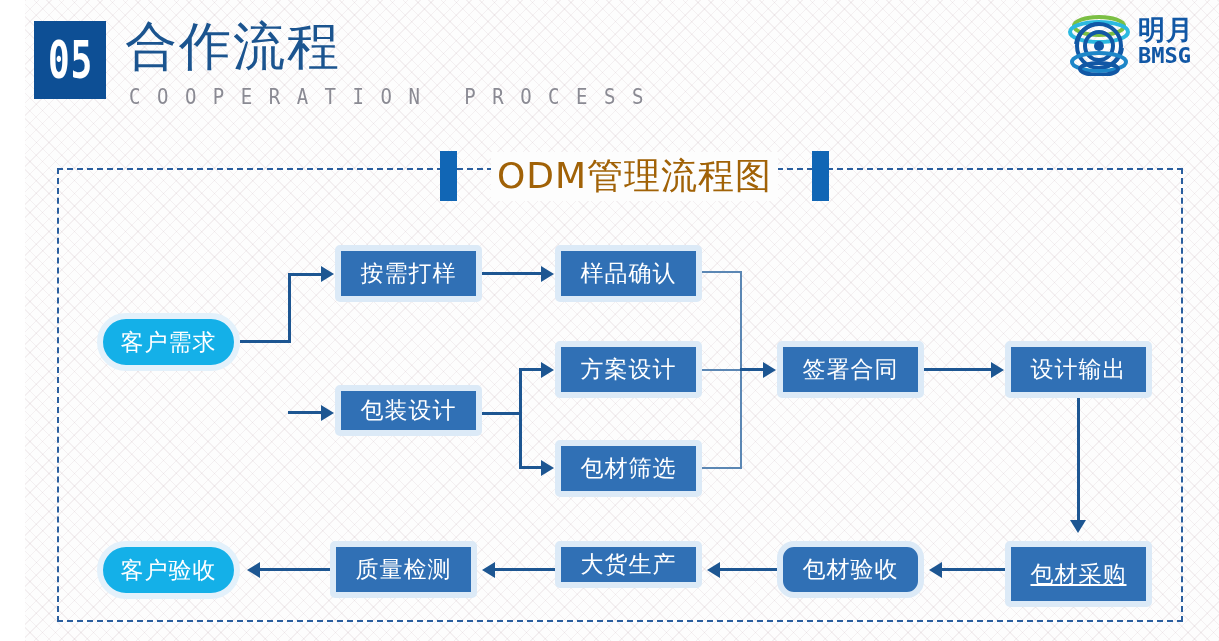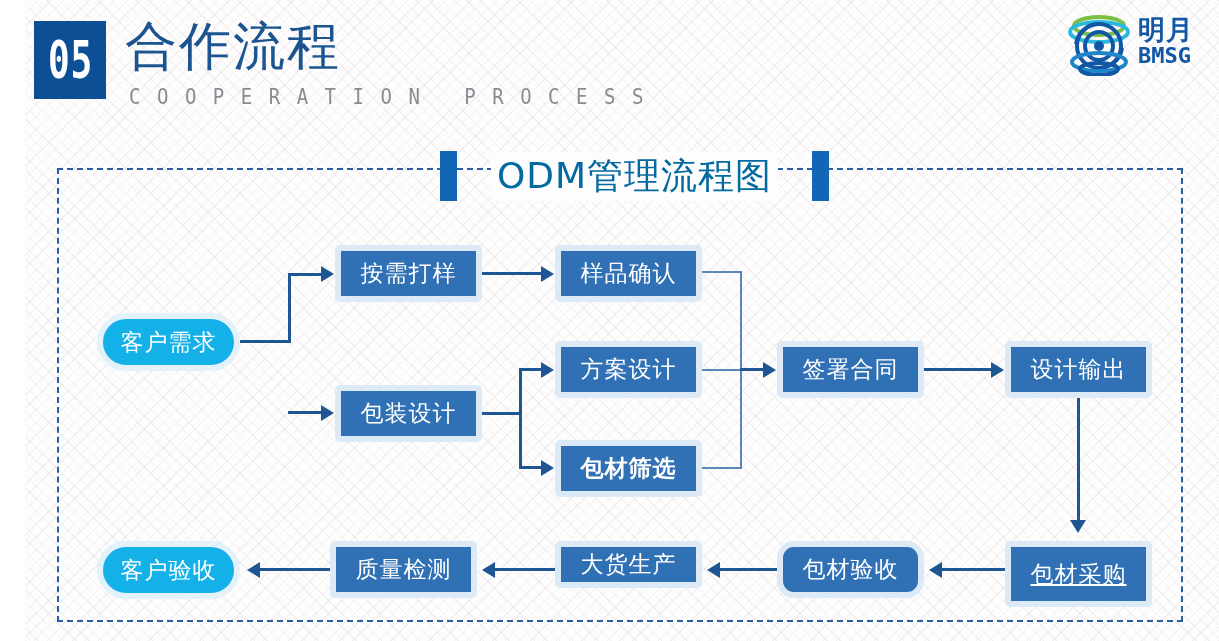--- a/index.html
+++ b/index.html
@@ -68,21 +68,21 @@
 
   
   #sec-title{
     position:absolute;left:0;right:0;top:149px;height:54px;
     display:flex;align-items:center;justify-content:center;gap:34px;
     pointer-events:none;
   }
   .tbar{width:17px;height:50px;background:#1166b5;}
   #sec-title-text{
     font-family:"DejaVu Sans","Liberation Sans",sans-serif;
-    font-size:36px;color:#0369a1;white-space:nowrap;letter-spacing:1px;
+    font-size:36px;color:#a16207;white-space:nowrap;letter-spacing:1px;
     background:#fdfdfd;padding:0 6px;
   }
   #sec-title .tbar{background:#1166b5;}
 
   
   .node{
     position:absolute;
     display:flex;align-items:center;justify-content:center;
     color:#ffffff;
     font-family:"DejaVu Sans","Liberation Sans",sans-serif;
@@ -198,27 +198,27 @@
   <div id="nodes">
       <div class="node pill" style="left: 72px; top: 313px; width: 143px; height: 58px;">
         <span>客户需求</span>
       </div>
       <div class="node rect" style="left: 310px; top: 245px; width: 147px; height: 57px;">
         <span>按需打样</span>
       </div>
       <div class="node rect" style="left: 530px; top: 245px; width: 147px; height: 57px;">
         <span>样品确认</span>
       </div>
-      <div class="node rect" style="left: 310px; top: 385px; width: 147px; height: 57px;">
+      <div class="node rect" style="left: 310px; top: 385px; width: 147px; height: 51px;">
         <span>包装设计</span>
       </div>
       <div class="node rect" style="left: 530px; top: 341px; width: 147px; height: 57px;">
         <span>方案设计</span>
       </div>
-      <div class="node rect" style="left: 530px; top: 440px; width: 147px; height: 57px; font-weight: bold;">
+      <div class="node rect" style="left: 530px; top: 440px; width: 147px; height: 57px;">
         <span>包材筛选</span>
       </div>
       <div class="node rect" style="left: 752px; top: 341px; width: 147px; height: 57px;">
         <span>签署合同</span>
       </div>
       <div class="node rect" style="left: 980px; top: 341px; width: 147px; height: 57px;">
         <span>设计输出</span>
       </div>
       <div class="node rect" style="left: 980px; top: 541px; width: 147px; height: 66px; text-decoration: underline;">
         <span>包材采购</span>

